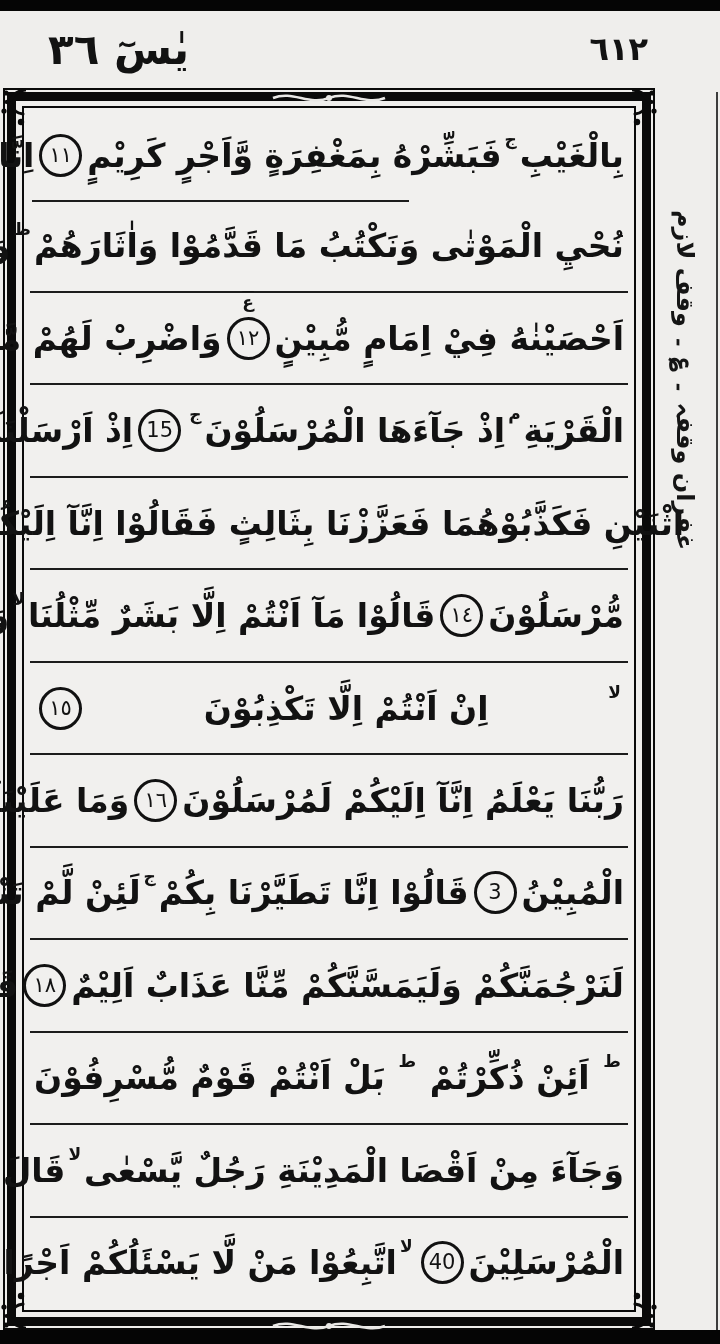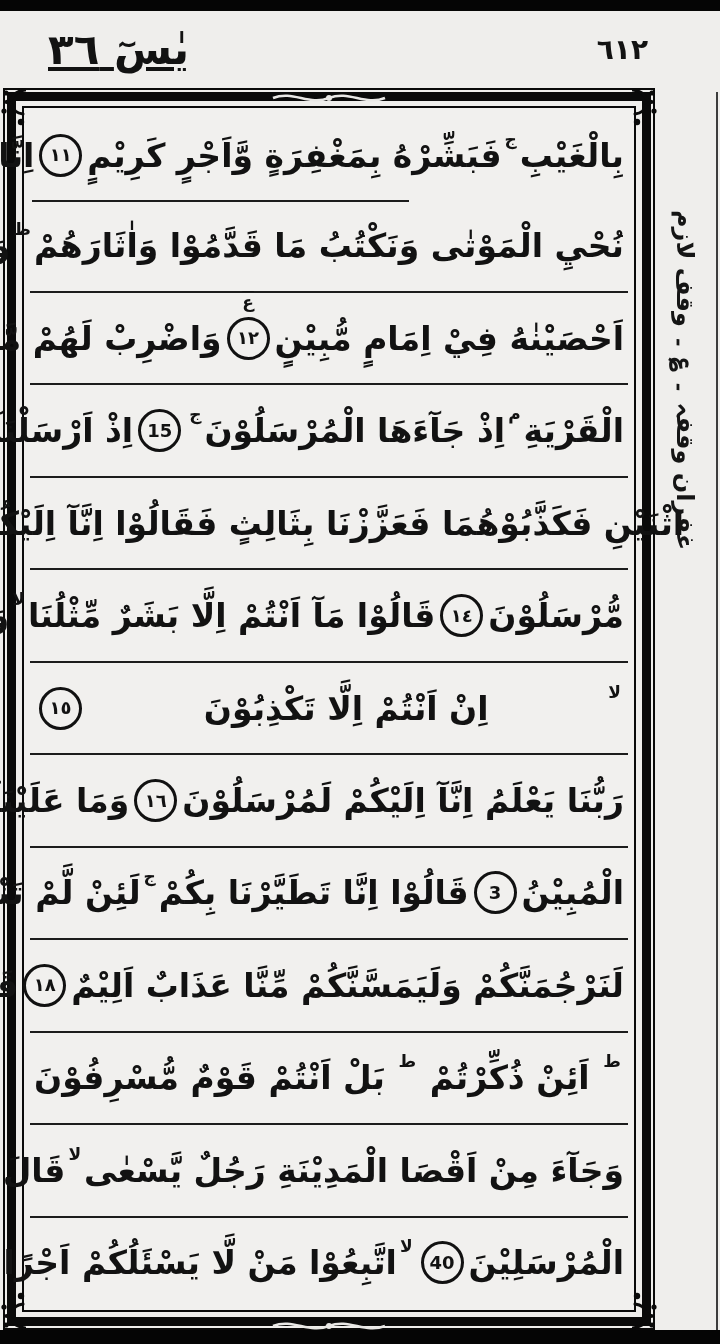--- a/index.html
+++ b/index.html
@@ -16,22 +16,22 @@
 
   
   .header{
     position:absolute;top:12px;left:0;width:720px;height:74px;
     display:flex;align-items:center;justify-content:space-between;
     direction:rtl;padding:0 72px 0 48px;box-sizing:border-box;
     font-weight:bold;
   }
   .header .h-item{white-space:nowrap;}
   .h-juz{font-size:37px;}
-  .h-page{font-size:28px;}
-  .h-surah{font-size:42px;text-decoration:underline;}
+  .h-page{font-size:32px;}
+  .h-surah{font-size:42px;}
 
   
   .frame{
     position:absolute;left:3px;top:88px;width:652px;height:1242px;
     box-sizing:border-box;border:2px solid #0a0a0a;background:#efeeec;
     padding:2px;
   }
   .band{
     width:100%;height:100%;box-sizing:border-box;
     border:9px solid #0a0a0a;padding:5px 6px;position:relative;
@@ -51,21 +51,21 @@
   }
   .qline.spread{justify-content:space-between;}
   .qline.centered{justify-content:center;}
   .qline.rule-full{border-bottom:2px solid #1c1c1c;}
   .ayah-text{letter-spacing:0;}
   .verse{
     position:relative;display:inline-flex;align-items:center;justify-content:center;
     width:37px;height:37px;border:3px solid #111;border-radius:50%;
     flex:0 0 auto;margin:0 5px;background:#f1f0ee;
   }
-  .vnum{font-size:18px;font-weight:bold;line-height:1;}
+  .vnum{font-size:21px;font-weight:normal;line-height:1;}
   .ruku{
     position:absolute;top:-26px;right:50%;transform:translateX(50%);
     font-size:17px;font-weight:bold;text-decoration:overline;
   }
   .waqf{
     font-size:17px;font-weight:bold;flex:0 0 auto;
     transform:translateY(-16px);margin:0 3px;
   }
   .rule-partial{
     position:absolute;left:2px;bottom:-2px;height:2px;width:63%;

